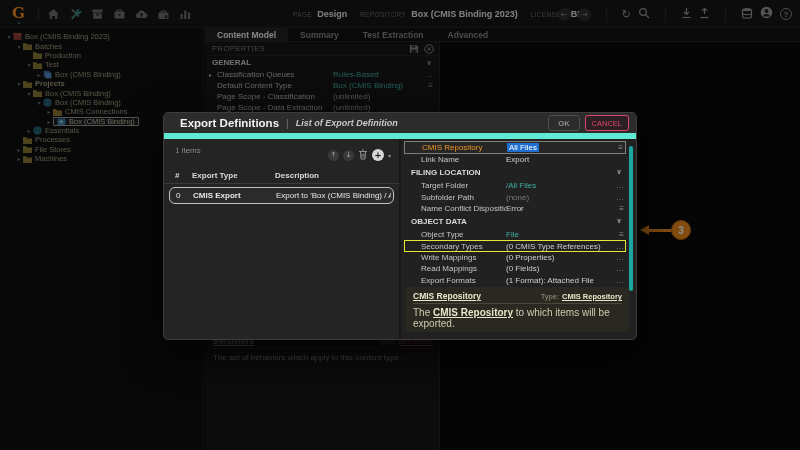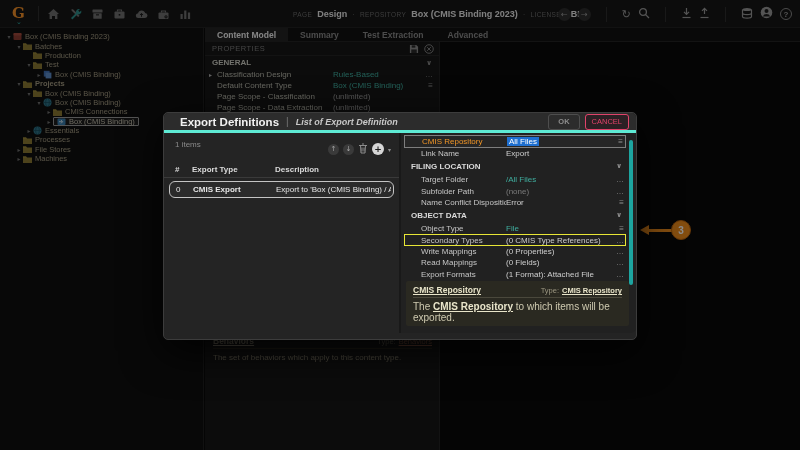--- a/index.html
+++ b/index.html
@@ -59,21 +59,21 @@
 .bhv .sp{flex:1}
 .bhv .tl{font-size:7.5px;color:#6a6456}
 .bhv .tv{font-size:7.5px;color:#8a5a44;text-decoration:underline;margin-left:3px}
 .bhv .desc{padding-top:4px;font-size:8px;color:#857f6c}
 
 
 .overlay{position:absolute;left:0;top:0;width:800px;height:450px;background:rgba(0,0,0,.45);z-index:5}
 
 
 .modal{position:absolute;left:163px;top:112px;width:474px;height:228px;background:#242424;border:1px solid #3c3c3c;border-radius:5px;box-shadow:0 12px 40px rgba(0,0,0,.85);z-index:10}
-.mhead{height:20px;background:#2c2c2c;border-bottom:3px solid #5eead4;border-radius:5px 5px 0 0;display:flex;align-items:center;padding:0 7px 0 16px}
+.mhead{height:26px;background:#2c2c2c;border-bottom:6px solid #5eead4;border-radius:5px 5px 0 0;display:flex;align-items:center;padding:0 7px 0 16px}
 .mtitle{font-size:11.5px;font-weight:bold;color:#f2f2f2}
 .msep{color:#777;margin:0 7px;font-size:10px}
 .msub{font-size:9px;font-style:italic;font-weight:bold;color:#c8c8c8}
 .okbtn{margin-left:auto;border:1px solid #4e4e4e;color:#8e8e8e;font-size:7.5px;font-weight:bold;padding:2.5px 9px;border-radius:3px;background:#2c2c2c}
 .cancelbtn{border:1px solid var(--red);color:var(--red);font-size:7.5px;font-weight:normal;padding:2.5px 6px;border-radius:3px;margin-left:5px;background:#2c2024}
 .mbody{display:flex;height:200px}
 .mlist{width:237px;background:#242424;border-right:2px solid #191919;border-radius:0 0 0 5px;position:relative}
 .countrow{display:flex;align-items:flex-start;padding:7px 8px 3px 11px}
 .count{font-size:8px;color:#8a8a8a}
 .ltools{margin-left:auto;display:flex;align-items:center;gap:4px}
@@ -383,21 +383,21 @@
             <path d="M3.5 3.5l4 4M7.5 3.5l-4 4" stroke="#8a8a8a" stroke-width="1"></path>
           </svg></span>
     </div>
     <div class="gsec">
       <span>GENERAL</span>
       <span class="chev">∨</span>
     </div>
     <div id="bg-rows">
         <div class="bgrow">
           <span class="exp">▸</span>
-          <span class="lbl">Classification Design</span>
+          <span class="lbl">Classification Queues</span>
           <span class="val link">Rules-Based</span>
           <span class="trail">…</span>
         </div>
         <div class="bgrow">
           <span class="exp"></span>
           <span class="lbl">Default Content Type</span>
           <span class="val link">Box (CMIS Binding)</span>
           <span class="trail">≡</span>
         </div>
         <div class="bgrow">

